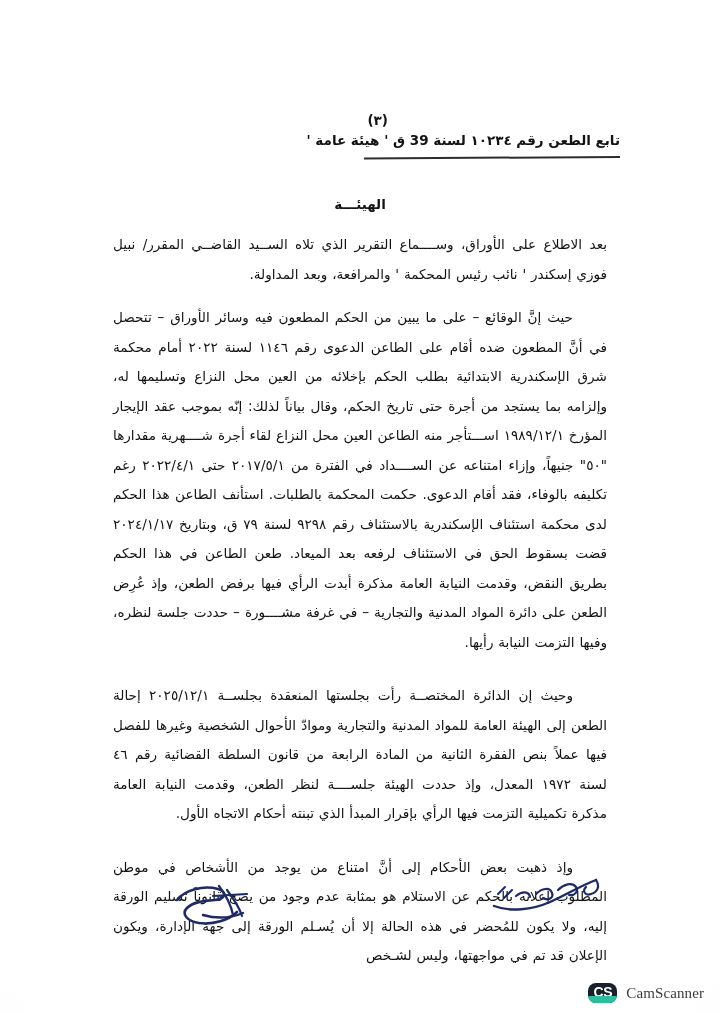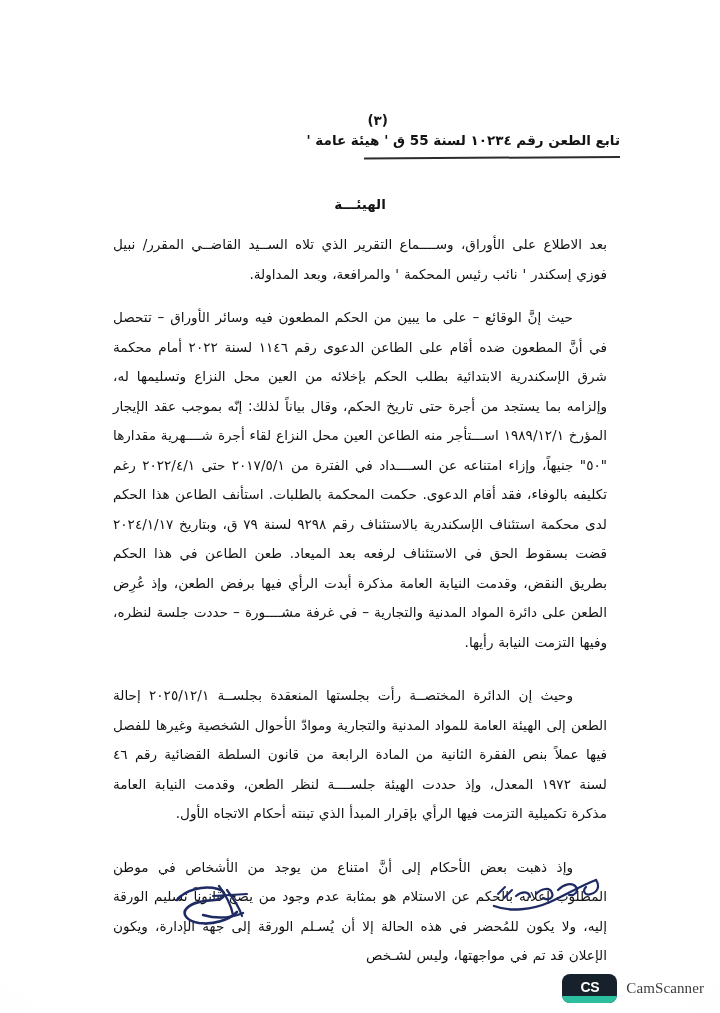--- a/index.html
+++ b/index.html
@@ -139,26 +139,25 @@
     right: 16px;
     bottom: 10px;
     display: flex;
     align-items: center;
     gap: 9px;
     direction: ltr;
   }
   .cs-badge {
     position: relative;
     width: 29px;
-    height: 29px;
+    height: 20px;
     border-radius: 8px;
     background: #17212b;
     overflow: hidden;
     flex: none;
-    padding-left: 26px;
   }
   .cs-badge .cs-bar {
     position: absolute;
     left: 0; right: 0; bottom: 0;
     height: 7px;
     background: #2bbfa0;
   }
   .cs-badge .cs-text {
     position: absolute;
     inset: 0;
@@ -183,21 +182,21 @@
 </style>
 </head>
 <body>
 
 <div class="page">
 
   <div class="paper-tint"></div>
 
   <div class="header-zone">
     <div class="page-number">(٣)</div>
-    <div class="doc-ref">تابع الطعن رقم ١٠٢٣٤ لسنة 55 ق ' هيئة عامة '</div>
+    <div class="doc-ref">تابع الطعن رقم ١٠٢٣٤ لسنة 39 ق ' هيئة عامة '</div>
     <div class="rule-wrap">
       <hr class="header-rule">
     </div>
   </div>
 
   <div class="body-zone">
 
     <div class="section-title">الهيئـــة</div>
 
     <p class="para tight">بعد الاطلاع على الأوراق، وســــماع التقرير الذي تلاه الســيد القاضــي المقرر/ نبيل فوزي إسكندر ' نائب رئيس المحكمة ' والمرافعة، وبعد المداولة.</p>

